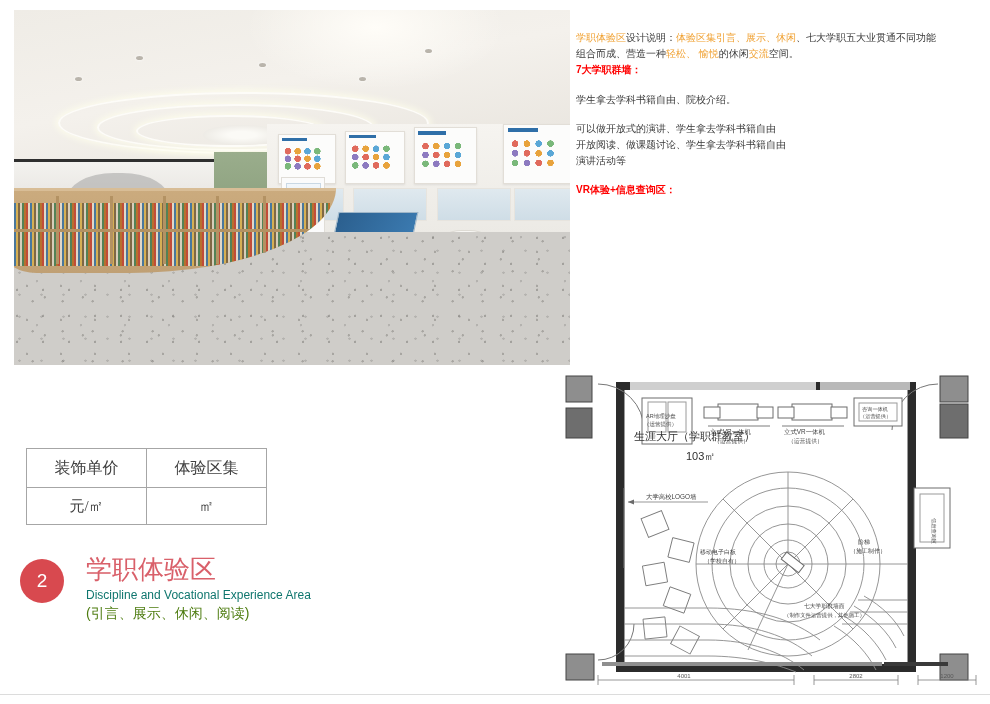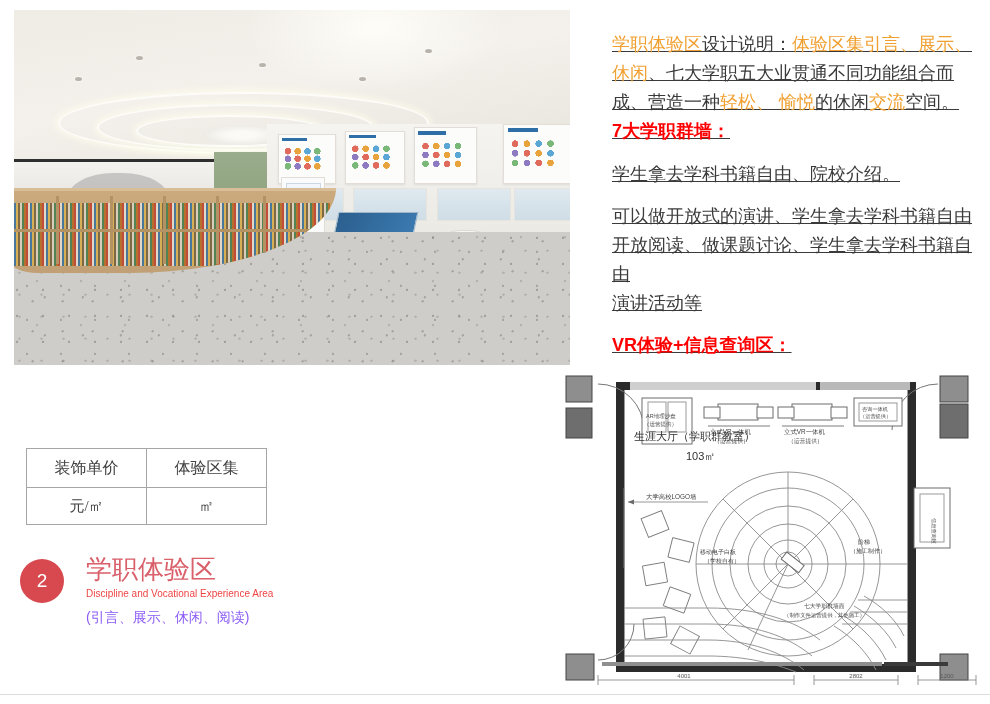--- a/index.html
+++ b/index.html
@@ -86,22 +86,22 @@
   .table-leg{position:absolute;left:63%;top:63%;width:4%;height:8%;background:#f2f0ec;}
   .chair{position:absolute;background:#f8f7f4;border:1px solid #dedbd4;border-radius:42% 42% 18% 18%;}
   .chair-seat{position:absolute;left:8%;bottom:24%;width:84%;height:16%;background:#edc84a;border-radius:4px;}
   .rtable{position:absolute;left:78%;top:71%;width:12%;height:5%;
     background:#fbfaf7;border-radius:50%;border:1px solid #e3e0d9;}
   .plant{position:absolute;left:81.5%;top:64%;width:5%;height:8%;
     background:radial-gradient(ellipse at 50% 85%,#e9e7e2 0 36%,transparent 38%);}
   .leaf{position:absolute;background:#4e7f4a;border-radius:60% 0 60% 0;}
 
   
-  .desc{position:absolute;left:612px;top:30px;width:368px;
-    font-size:18px;line-height:1.62;color:#3a3a3a;text-decoration:underline;}
+  .desc{position:absolute;left:576px;top:30px;width:368px;
+    font-size:10px;line-height:1.62;color:#3a3a3a;}
   .desc p{margin:0;}
   .or{color:#f0a030;}
   .rd{color:#ff0000;font-weight:bold;}
   .gap{height:13px;}
 
   
   .tblwrap{position:absolute;left:26px;top:448px;}
   table.spec{border-collapse:collapse;}
   table.spec td{
     border:1px solid #a6a6a6;color:#404040;text-align:center;
@@ -110,22 +110,22 @@
   table.spec td.hd{width:117px;height:36px;font-size:16px;}
   table.spec td.vl{height:34px;font-size:15px;}
 
   
   .sect{position:absolute;left:20px;top:555px;display:flex;align-items:flex-start;}
   .badge{width:44px;height:44px;border-radius:50%;background:#d8494f;
     color:#fff;font-size:19px;display:flex;align-items:center;justify-content:center;
     flex:0 0 auto;margin-top:4px;}
   .sect-txt{margin-left:22px;}
   .sect-cn{font-size:26px;color:#d9606a;line-height:1.12;}
-  .sect-en{font-size:10px;color:#ef4444;line-height:1.35;margin-top:3px;}
-  .sect-sub{font-size:14px;color:#8b5cf6;line-height:1.35;margin-top:7px;}
+  .sect-en{font-size:12px;color:#0f766e;line-height:1.35;margin-top:3px;}
+  .sect-sub{font-size:14px;color:#4d7c0f;line-height:1.35;margin-top:1px;}
 
   
   .planwrap{position:absolute;left:558px;top:368px;width:432px;height:322px;text-decoration:underline;}
   .planwrap svg{display:block;}
 
   
   .rule{position:absolute;left:0;top:694px;width:990px;height:1px;background:#dcdcdc;}
 </style>
 </head>
 <body>

